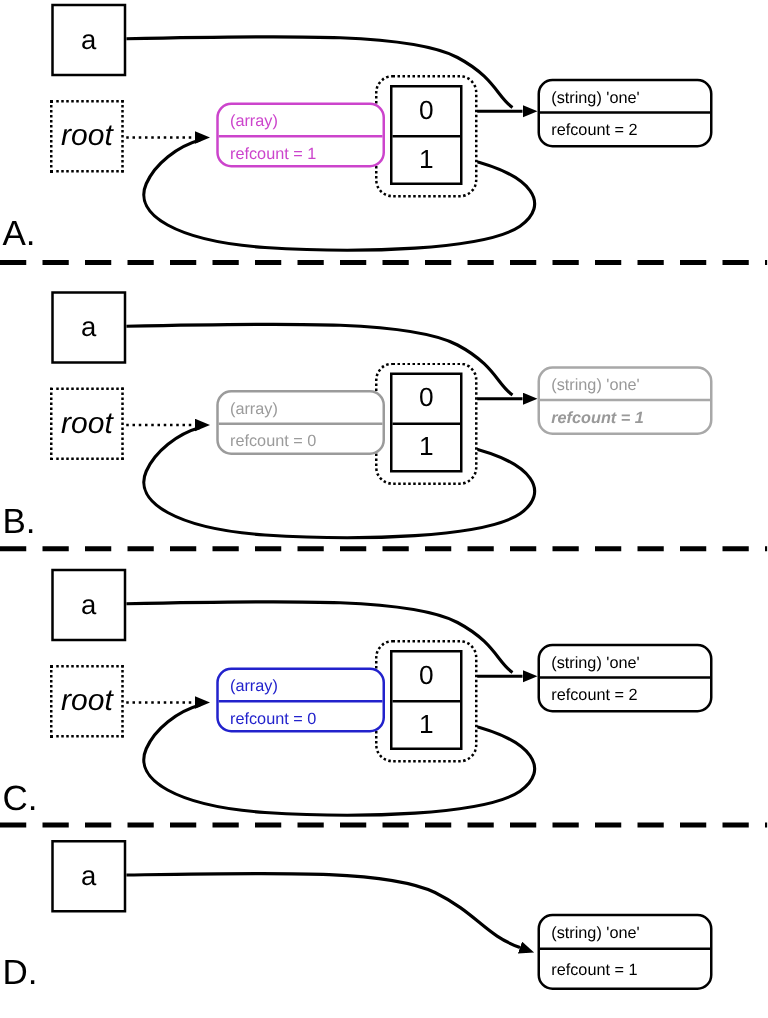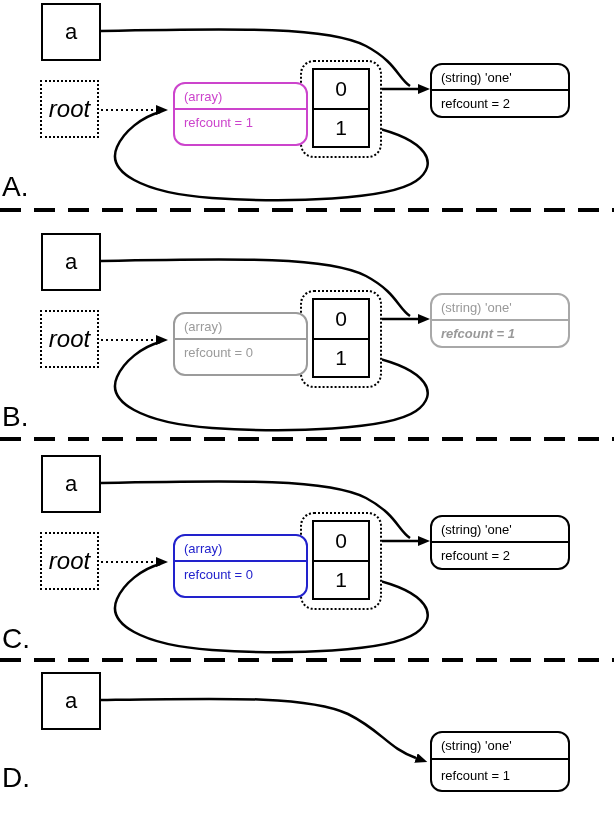--- a/index.html
+++ b/index.html
@@ -9,21 +9,21 @@
   }
   #pointer-layer{position:absolute;left:0;top:0;z-index:1;}
   .sec{position:absolute;left:0;width:614px;height:210px;z-index:2;}
   .abs{position:absolute;box-sizing:border-box;}
   .varbox{left:41px;top:3px;width:60px;height:58px;border:2px solid #000;background:#fff;
     display:flex;align-items:center;justify-content:center;font-size:22px;}
   .rootbox{left:40px;top:80px;width:59px;height:58px;border:2px dotted #000;background:#fff;
     display:flex;align-items:center;justify-content:center;font-size:24px;font-style:italic;}
   .dottedwrap{left:300px;top:60px;width:82px;height:98px;border:2px dotted #000;border-radius:14px;background:#fff;}
   .zval{border-radius:12px;background:#fff;}
-  .arraybox{left:173px;top:82px;width:135px;height:64px;border:2px solid var(--c);color:var(--c);}
+  .arraybox{left:173px;top:82px;width:135px;height:52px;border:2px solid var(--c);color:var(--c);}
   .zrow{display:flex;align-items:center;padding-left:9px;font-size:13px;box-sizing:border-box;}
   .arraybox .zrow1{height:26px;border-bottom:2px solid var(--c);}
   .arraybox .zrow2{height:25px;}
   .cellsbox{left:312px;top:68px;width:58px;height:80px;border:2px solid #000;background:#fff;}
   .cell{display:flex;align-items:center;justify-content:center;font-size:21px;box-sizing:border-box;}
   .cell0{height:40px;border-bottom:2px solid #000;}
   .cell1{height:36px;}
   .stringbox{left:430px;top:63px;width:140px;height:55px;border:2px solid #000;}
   .stringbox .zrow1{height:26px;border-bottom:2px solid #000;}
   .stringbox .zrow2{height:25px;border-radius:12px;}

